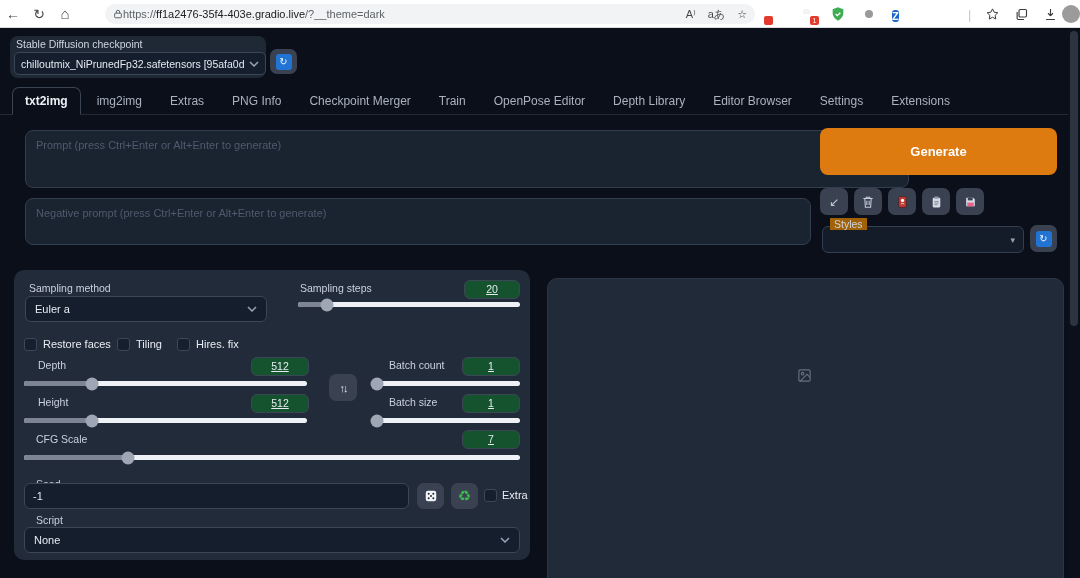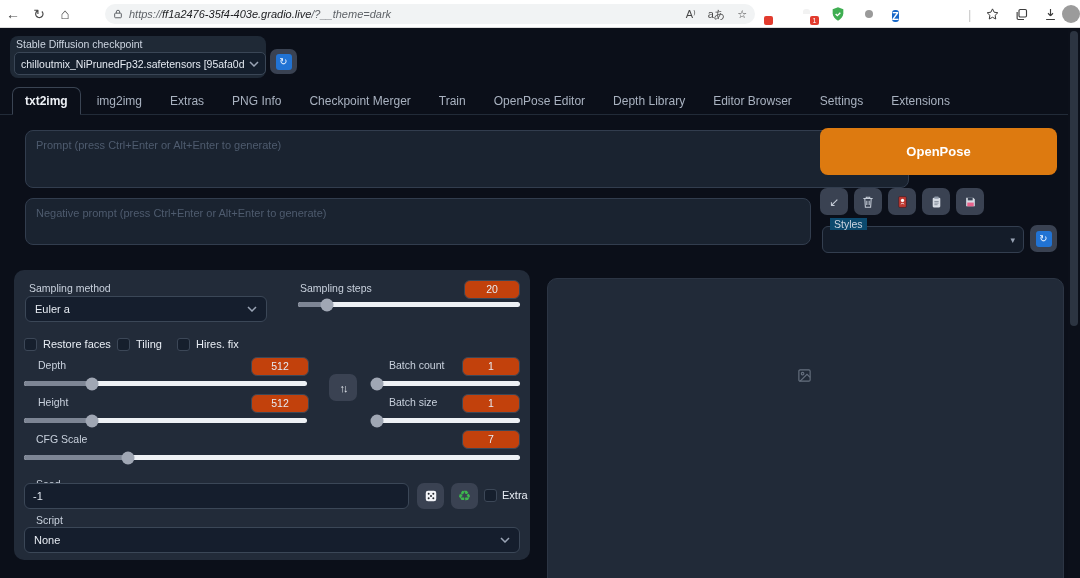--- a/index.html
+++ b/index.html
@@ -7,21 +7,21 @@
   body { font-family:"Liberation Sans","DejaVu Sans",sans-serif; }
   #screen { position:relative; width:1080px; height:578px; overflow:hidden; background:#0b0f19; }
 
   
   .chrome { position:absolute; top:0; left:0; width:1080px; height:28px; background:#ffffff;
             border-bottom:1px solid #dcdcdc; display:flex; align-items:center; }
   .nav-ic { width:26px; text-align:center; font-size:14px; color:#474747; cursor:pointer; }
   .nav-ic.home { font-size:15px; }
   .urlbar { position:absolute; left:105px; top:4px; width:650px; height:20px; background:#f1f3f4;
             border-radius:10px; display:flex; align-items:center; padding:0 8px; }
-  .urlbar .url { font-size:11px; color:#5f6368; white-space:nowrap; overflow:hidden; flex:1; margin-left:6px;font-style:italic;}
+  .urlbar .url { font-size:11px; color:#5f6368; white-space:nowrap; overflow:hidden; flex:1; }
   .urlbar .url .host { color:#202124; }
   .pill-ic { font-size:11px; color:#474747; margin-left:12px; }
   .ext-row { position:absolute; left:768px; top:0; height:28px; display:flex; align-items:center; gap:15px; }
   .exticon { position:relative; width:16px; height:16px; }
   .badge { position:absolute; bottom:-3px; right:-4px; min-width:9px; height:9px; background:#e23b2e;
            border-radius:2px; font-size:7px; color:#fff; text-align:center; line-height:9px; padding:0 1px;}
   .badge.left { right:auto; left:-4px; }
   .ic-green { width:16px;height:16px;border-radius:50%;background:#28a659; }
   .ic-dark { width:15px;height:16px;border-radius:3px;background:#33383f; }
   .ic-dark::before{content:"";position:absolute;left:4px;top:3px;width:7px;height:5px;border-radius:3px 3px 0 0;background:#f2f2f2;}
@@ -66,32 +66,32 @@
 
   
   .gen-btn { left:820px; top:100px; width:237px; height:47px; background:#dd7a10; border-radius:8px;
              color:#ffffff; font-weight:bold; font-size:13px; display:flex; align-items:center;
              justify-content:center; cursor:pointer; }
   .toolrow { left:820px; top:160px; display:flex; gap:6px; }
   .toolbtn { width:28px; height:27px; }
   .toolbtn .gl { color:#c6cdd8; font-size:12px; }
   .styles-box { left:822px; top:198px; width:202px; height:27px; background:#141c29; border:1px solid #333e4f;
                 border-radius:6px; display:flex; align-items:center; padding:0 8px; }
-  .styles-label { left:830px; top:190px; font-size:10.5px; color:#cdd5e1; background:#0c4a6e; padding:0 4px; z-index:2; }
+  .styles-label { left:830px; top:190px; font-size:10.5px; color:#cdd5e1; background:#a16207; padding:0 4px; z-index:2; }
   .styles-box .caret { margin-left:auto; color:#97a1b2; font-size:9px; }
   .styles-refresh { left:1030px; top:197px; width:27px; height:27px; }
 
   
   .panel { left:14px; top:242px; width:516px; height:290px; background:#222b39; border-radius:10px; }
   .plabel { font-size:10.5px; color:#c9d1dd; white-space:nowrap; }
   .dd { background:#151e2d; border:1px solid #3b4757; border-radius:6px; display:flex; align-items:center;
         padding:4px 9px; cursor:pointer; }
   .dd .val { font-size:11px; color:#e6ebf2; flex:1; }
-  .numbox { background:#c2410c; border:1px solid #3b4757; border-radius:6px; font-size:10.5px; color:#e6ebf2;
-            text-align:center; line-height:17px; }
+  .numbox { background:#14532d; border:1px solid #3b4757; border-radius:6px; font-size:10.5px; color:#e6ebf2;
+            text-align:center; line-height:17px;text-decoration:underline; }
   .slider { height:5px; border-radius:3px; background:#eef1f5; cursor:pointer; }
   .slider .fill { position:absolute; left:0; top:0; bottom:0; width:var(--pct,0%); background:#7d8594; border-radius:3px; }
   .slider .handle { position:absolute; left:var(--pct,0%); top:50%; transform:translate(-50%,-50%);
                     width:13px; height:13px; border-radius:50%; background:#a0a7b4; }
   .cb { width:13px; height:13px; background:#161f2d; border:1px solid #3c4757; border-radius:3px; cursor:pointer; }
   .cblabel { font-size:11px; color:#e8edf4; }
   .seed-input { position:absolute; background:#151e2d; border:1px solid #3b4757; border-radius:6px;
                 color:#dfe5ee; font-size:11px; font-family:inherit; padding:0 8px; outline:none; }
 
   
@@ -190,21 +190,21 @@
       <span class="tab">OpenPose Editor</span>
       <span class="tab">Depth Library</span>
       <span class="tab">Editor Browser</span>
       <span class="tab">Settings</span>
       <span class="tab">Extensions</span>
     </nav>
 
     <textarea class="ta-prompt" placeholder="Prompt (press Ctrl+Enter or Alt+Enter to generate)" style=""></textarea>
     <textarea class="ta-neg" placeholder="Negative prompt (press Ctrl+Enter or Alt+Enter to generate)" style=""></textarea>
 
-    <div class="abs gen-btn">OpenPose</div>
+    <div class="abs gen-btn">Generate</div>
 
     <div class="abs toolrow">
       <div class="btn-grey toolbtn">
         <span class="gl">↙</span>
       </div>
       <div class="btn-grey toolbtn">
         <svg width="14" height="14" viewBox="0 0 24 24" fill="none" stroke="#c6cdd8" stroke-width="1.8">
           <path d="M4 6h16M9 6V4h6v2M6.5 6l1 15h9l1-15"></path>
             <path d="M10 10v7M14 10v7"></path>
         </svg>

